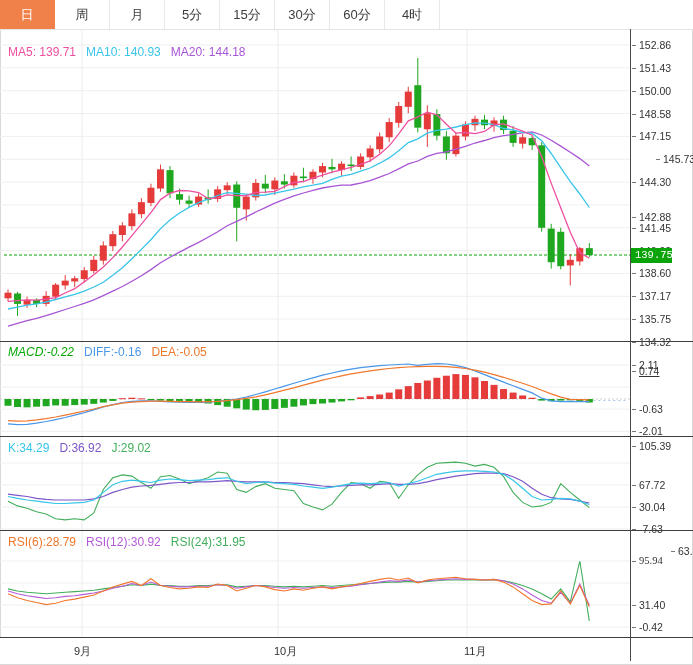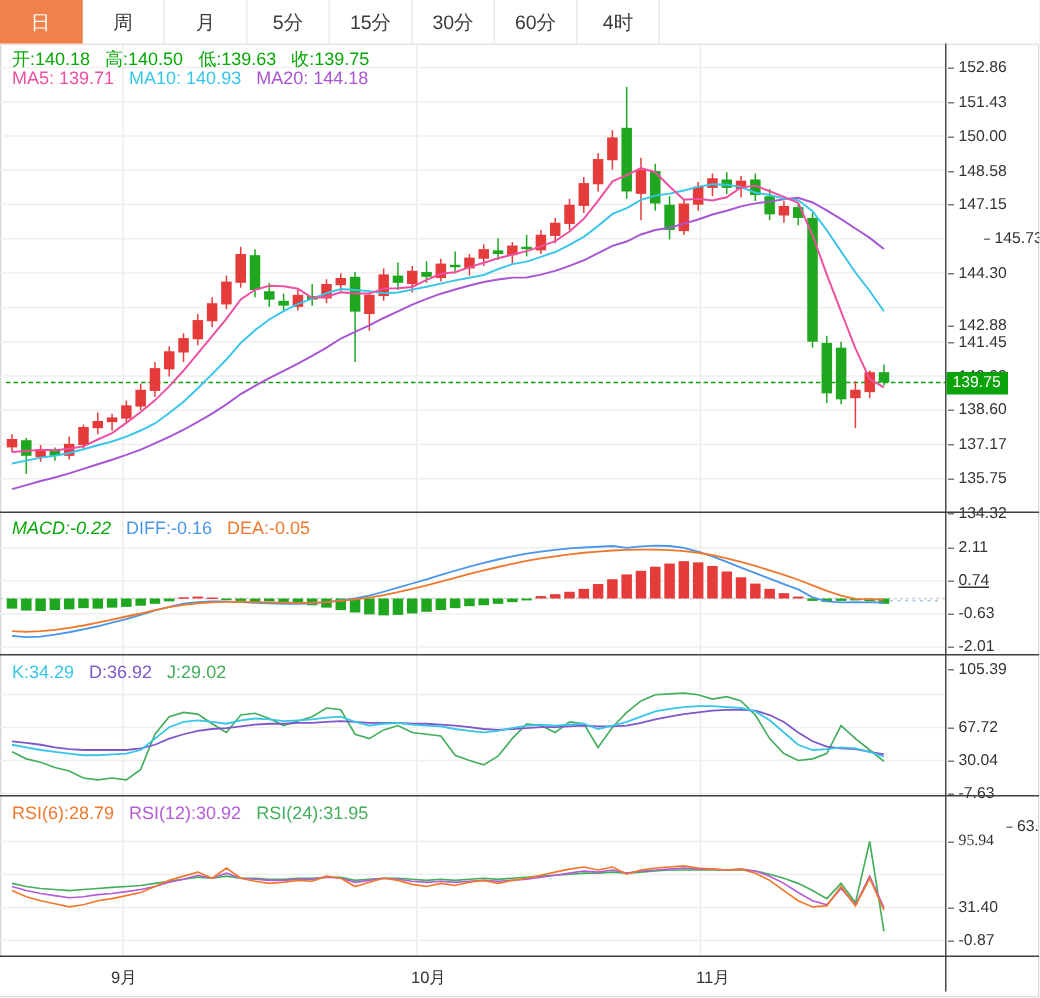--- a/index.html
+++ b/index.html
@@ -289,23 +289,20 @@
       <line x1="467" y1="0" x2="467" y2="106" stroke="#ececec"></line>
       <line x1="0" y1="30" x2="630" y2="30" stroke="#efefef"></line>
       <line x1="0" y1="51.998459" x2="630" y2="51.998459" stroke="#efefef"></line>
       <line x1="0" y1="73.996918" x2="630" y2="73.996918" stroke="#efefef"></line>
       <line x1="0" y1="95.995377" x2="630" y2="95.995377" stroke="#efefef"></line>
       <polyline points="8.0,57.9 17.5,60.0 27.1,61.3 36.6,62.0 46.1,62.7 55.6,62.0 65.2,61.3 74.7,60.6 84.2,60.0 93.8,59.3 103.3,57.9 112.8,56.5 122.4,55.2 131.9,53.8 141.4,54.5 150.9,53.1 160.5,54.5 170.0,54.5 179.5,55.2 189.1,55.2 198.6,54.5 208.1,54.5 217.7,53.8 227.2,53.8 236.7,55.9 246.2,55.2 255.8,54.5 265.3,54.5 274.8,55.2 284.4,55.9 293.9,55.2 303.4,55.9 313.0,55.2 322.5,54.5 332.0,55.2 341.5,54.5 351.1,53.8 360.6,53.1 370.1,52.5 379.7,51.8 389.2,51.1 398.7,51.1 408.3,50.4 417.8,51.1 427.3,50.4 436.8,49.7 446.4,49.0 455.9,49.0 465.4,49.0 475.0,49.0 484.5,49.0 494.0,49.0 503.6,49.7 513.1,51.8 522.6,54.5 532.1,57.9 541.7,62.7 551.2,68.1 560.7,57.9 570.3,70.9 579.8,30.0 589.3,89.9" fill="none" stroke="#43ae5c" stroke-width="1.1"></polyline>
       <polyline points="8.0,60.0 17.5,62.7 27.1,64.7 36.6,66.1 46.1,67.5 55.6,66.8 65.2,65.4 74.7,64.7 84.2,63.4 93.8,62.0 103.3,60.0 112.8,57.2 122.4,55.2 131.9,52.5 141.4,54.5 150.9,51.1 160.5,54.5 170.0,55.2 179.5,55.9 189.1,55.9 198.6,55.2 208.1,55.2 217.7,53.8 227.2,54.5 236.7,57.2 246.2,55.9 255.8,54.5 265.3,55.2 274.8,56.5 284.4,57.2 293.9,56.5 303.4,57.2 313.0,56.5 322.5,55.9 332.0,56.5 341.5,55.9 351.1,55.2 360.6,53.8 370.1,52.5 379.7,51.1 389.2,49.7 398.7,50.4 408.3,49.0 417.8,51.1 427.3,49.7 436.8,49.0 446.4,48.4 455.9,47.7 465.4,48.4 475.0,48.4 484.5,49.0 494.0,48.4 503.6,49.7 513.1,53.1 522.6,57.9 532.1,64.0 541.7,69.5 551.2,72.2 560.7,61.3 570.3,72.2 579.8,53.1 589.3,74.3" fill="none" stroke="#b45bd6" stroke-width="1.1"></polyline>
       <polyline points="8.0,62.7 17.5,66.8 27.1,69.5 36.6,71.5 46.1,73.6 55.6,72.2 65.2,69.5 74.7,68.1 84.2,66.1 93.8,64.0 103.3,60.0 112.8,55.9 122.4,53.1 131.9,50.4 141.4,54.5 150.9,47.7 160.5,54.5 170.0,56.5 179.5,57.9 189.1,57.2 198.6,55.9 208.1,56.5 217.7,53.1 227.2,54.5 236.7,60.0 246.2,57.2 255.8,54.5 265.3,55.9 274.8,58.6 284.4,60.0 293.9,57.9 303.4,59.3 313.0,57.2 322.5,55.9 332.0,57.9 341.5,55.9 351.1,54.5 360.6,52.5 370.1,50.4 379.7,48.4 389.2,47.0 398.7,49.0 408.3,47.0 417.8,51.8 427.3,49.0 436.8,47.7 446.4,47.0 455.9,46.3 465.4,47.7 475.0,48.4 484.5,49.0 494.0,48.4 503.6,51.1 513.1,55.9 522.6,62.7 532.1,69.5 541.7,73.6 551.2,72.9 560.7,60.0 570.3,72.9 579.8,54.5 589.3,75.8" fill="none" stroke="#f0782d" stroke-width="1.1"></polyline>
     </svg>
 
-  <div class="overlay ohlc">
-    <span>开:140.18</span><span>高:140.50</span><span>低:139.63</span><span>收:139.75</span>
-  </div>
   <div class="overlay ma">
     <span class="c-ma5">MA5: 139.71</span><span class="c-ma10">MA10: 140.93</span><span class="c-ma20">MA20: 144.18</span>
   </div>
   <div class="overlay lbl-macd">
     <span class="c-green">MACD:-0.22</span><span class="c-blue">DIFF:-0.16</span><span class="c-orange">DEA:-0.05</span>
   </div>
   <div class="overlay lbl-kdj">
     <span class="c-k">K:34.29</span><span class="c-d">D:36.92</span><span class="c-j">J:29.02</span>
   </div>
   <div class="overlay lbl-rsi">
@@ -321,33 +318,33 @@
       <div class="tick" style="top: 124.23px; margin-left: 24px;">145.73</div>
       <div class="tick" style="top: 147.076px;">144.30</div>
       <div class="tick" style="top: 169.922px; margin-top: 12px;">142.88</div>
       <div class="tick" style="top: 192.768px;">141.45</div>
       <div class="tick" style="top: 215.614px;">140.02</div>
       <div class="tick" style="top: 238.46px;">138.60</div>
       <div class="tick" style="top: 261.306px;">137.17</div>
       <div class="tick" style="top: 284.152px;">135.75</div>
       <div class="tick" style="top: 306.998px;">134.32</div>
       <div class="tick" style="top: 330px;">2.11</div>
-      <div class="tick" style="top: 352px; text-decoration: underline;">0.74</div>
+      <div class="tick" style="top: 336px; text-decoration: underline;">0.74</div>
       <div class="tick" style="top: 374px;">-0.63</div>
       <div class="tick" style="top: 396px;">-2.01</div>
       <div class="tick" style="top: 411px;">105.39</div>
       <div class="tick" style="top: 450px;">67.72</div>
       <div class="tick" style="top: 472px;">30.04</div>
       <div class="tick" style="top: 494px;">-7.63</div>
       <div class="tick" style="top: 526px; font-family: Liberation Serif, serif;">95.94</div>
       <div class="tick" style="top: 516px; margin-left: 39px;">63.67</div>
       <div class="tick" style="top: 570px;">31.40</div>
-      <div class="tick" style="top: 592px;">-0.87</div>
+      <div class="tick" style="top: 592px;">-0.42</div>
     </div>
-  <div class="badge" id="price-badge" style="top: 247.522px;">139.75</div>
+  <div class="badge" id="price-badge" style="top: 247.522px; font-family: Liberation Mono, monospace;">139.75</div>
 
   <div class="sep" style="top:341px"></div>
   <div class="sep" style="top:436px"></div>
   <div class="sep" style="top:530px"></div>
   <div class="sep" style="top:637px"></div>
 
   <div class="xstrip">
     <span class="month" style="left:74px">9月</span>
     <span class="month" style="left:274px">10月</span>
     <span class="month" style="left:464px">11月</span>

